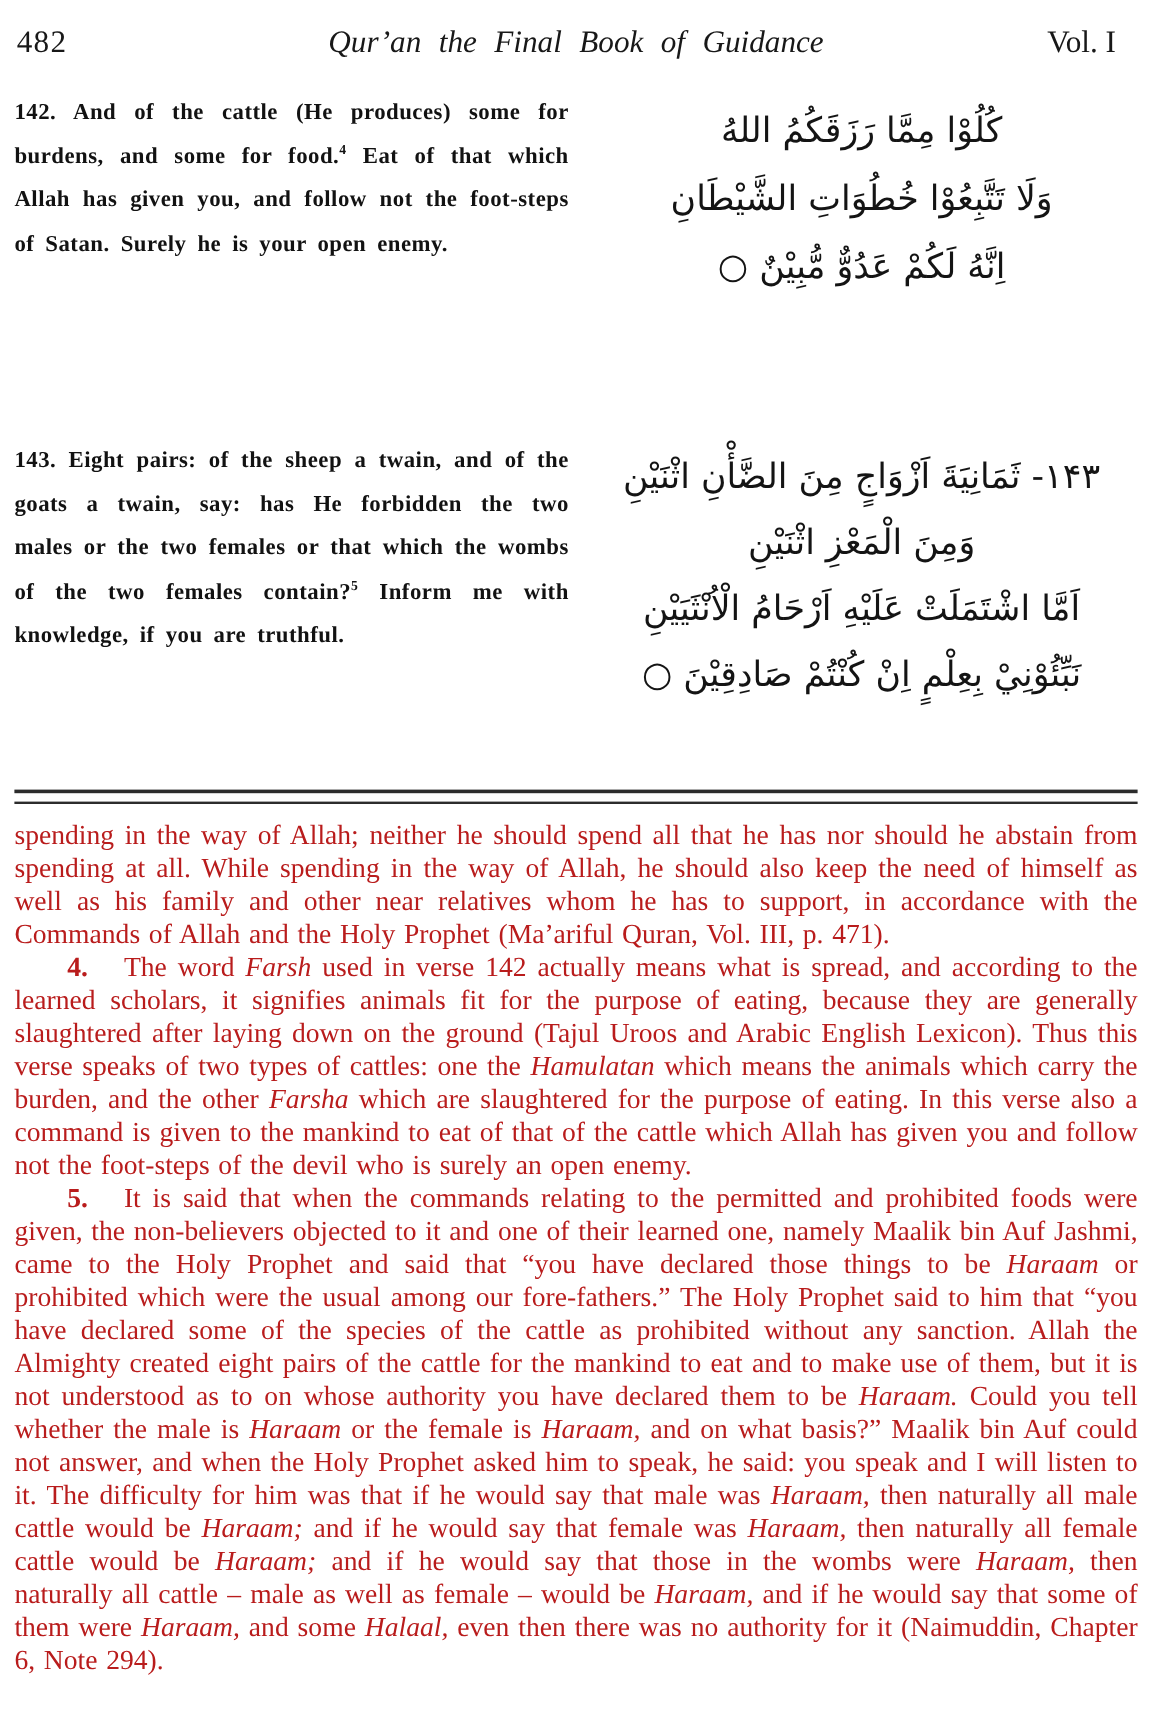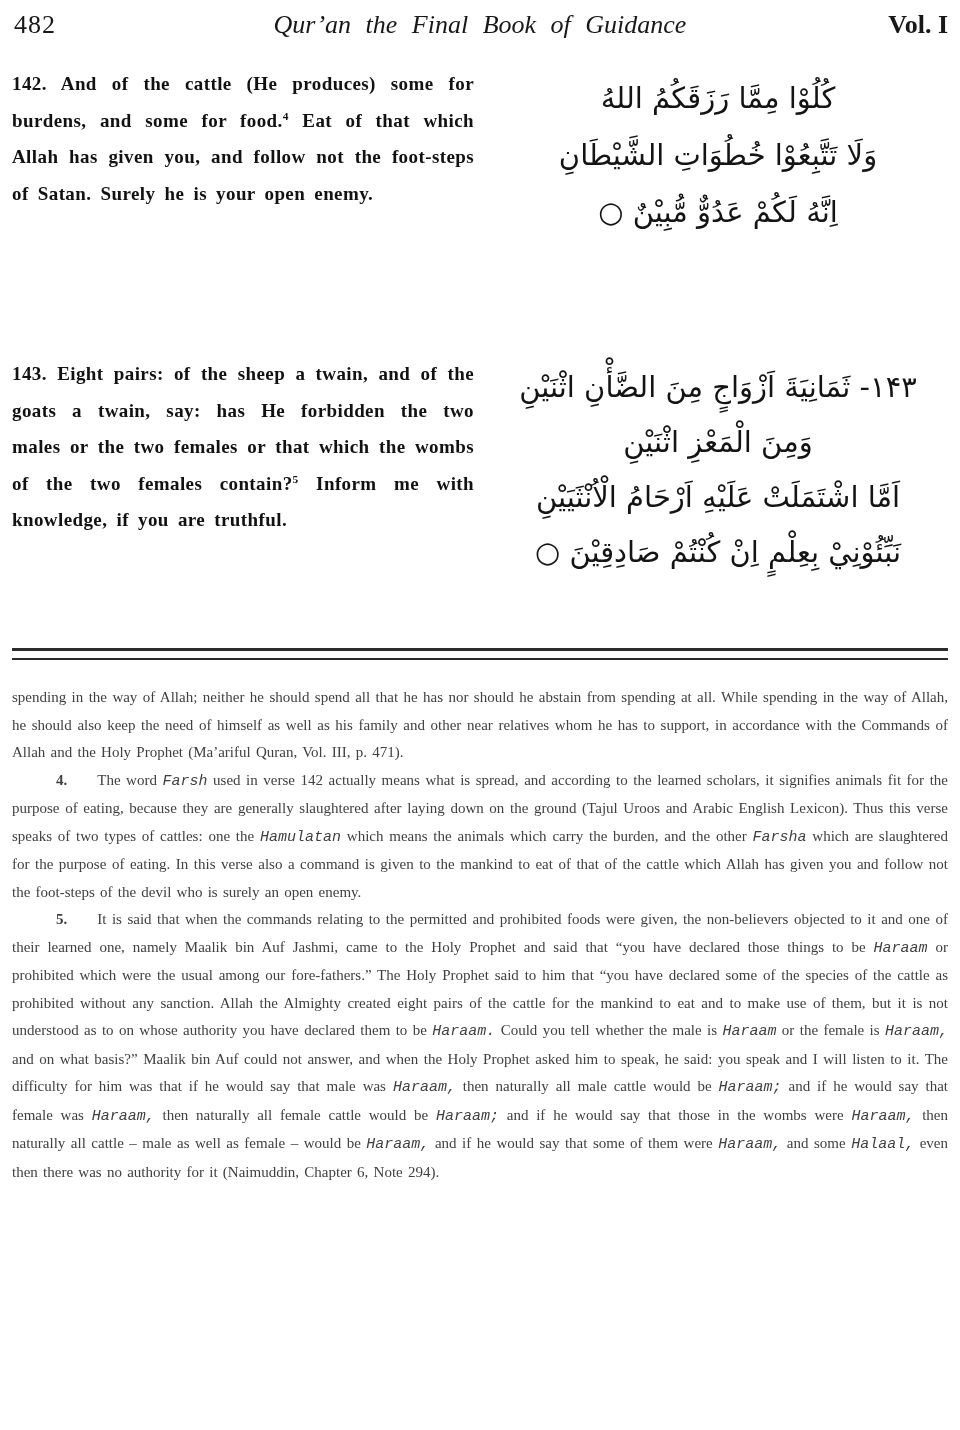--- a/index.html
+++ b/index.html
@@ -1,25 +1,25 @@
 <!DOCTYPE html>
 <html><head>
 <meta charset="utf-8">
 <style>
   html,body{margin:0;padding:0;background:#ffffff;}
   .page{
     width:960px;height:1430px;box-sizing:border-box;
-    padding:10px 12px 0 12px;overflow:hidden;background:#ffffff;color:#181818;
+    padding:20px 12px 0 12px;overflow:hidden;background:#ffffff;color:#181818;
     position:relative;
   }
   
   .hdr{position:relative;height:38px;font-family:"Liberation Serif",serif;font-size:26px;}
   .hdr .pgnum{position:absolute;left:2px;top:0;letter-spacing:1px;}
   .hdr .title{position:absolute;left:50%;transform:translateX(-50%);top:0;font-style:italic;word-spacing:8px;white-space:nowrap;}
-  .hdr .vol{position:absolute;right:0;top:0;font-weight:bold;}
+  .hdr .vol{position:absolute;right:18px;top:0;}
   
   .vrow{display:grid;grid-template-columns:462px 1fr;column-gap:14px;}
   .vrow-142{margin-top:18px;min-height:260px;}
   .vrow-143{margin-top:30px;min-height:282px;}
   .ven{
     font-family:"Liberation Serif",serif;font-weight:bold;
     font-size:19px;line-height:36.5px;text-align:justify;
     letter-spacing:0.4px;word-spacing:4px;color:#121212;
   }
   .ven sup{font-size:60%;line-height:0;}
@@ -27,28 +27,28 @@
     direction:rtl;text-align:center;
     font-family:"DejaVu Sans",sans-serif;color:#141414;
     font-size:29px;padding-top:4px;
   }
   .vrow-142 .ar-line{line-height:57px;}
   .vrow-143 .ar-line{line-height:55px;}
   
   .divider{margin-top:10px;height:7px;border-top:3px solid #2c2c2c;border-bottom:2px solid #2c2c2c;}
   
   .footnotes{
-    margin-top:24px;font-family:"Liberation Serif",serif;
-    font-size:15px;line-height:27.5px;text-align:justify;color:#404040;
+    margin-top:12px;font-family:"Liberation Serif",serif;
+    font-size:23px;line-height:27.5px;text-align:justify;color:#b91c1c;
     word-spacing:1.5px;
   }
   .fnp{margin:0;}
   .fnp.indent{text-indent:44px;}
   .fn-marker{font-weight:bold;margin-right:30px;}
-  .it{font-style:italic;font-family:Liberation Mono, monospace;}
+  .it{font-style:italic;}
 </style>
 </head>
 <body>
 
 <div class="page">
 
   <header class="hdr">
     <span class="pgnum">482</span>
     <span class="title">Qur’an the Final Book of Guidance</span>
     <span class="vol">Vol. I</span>

